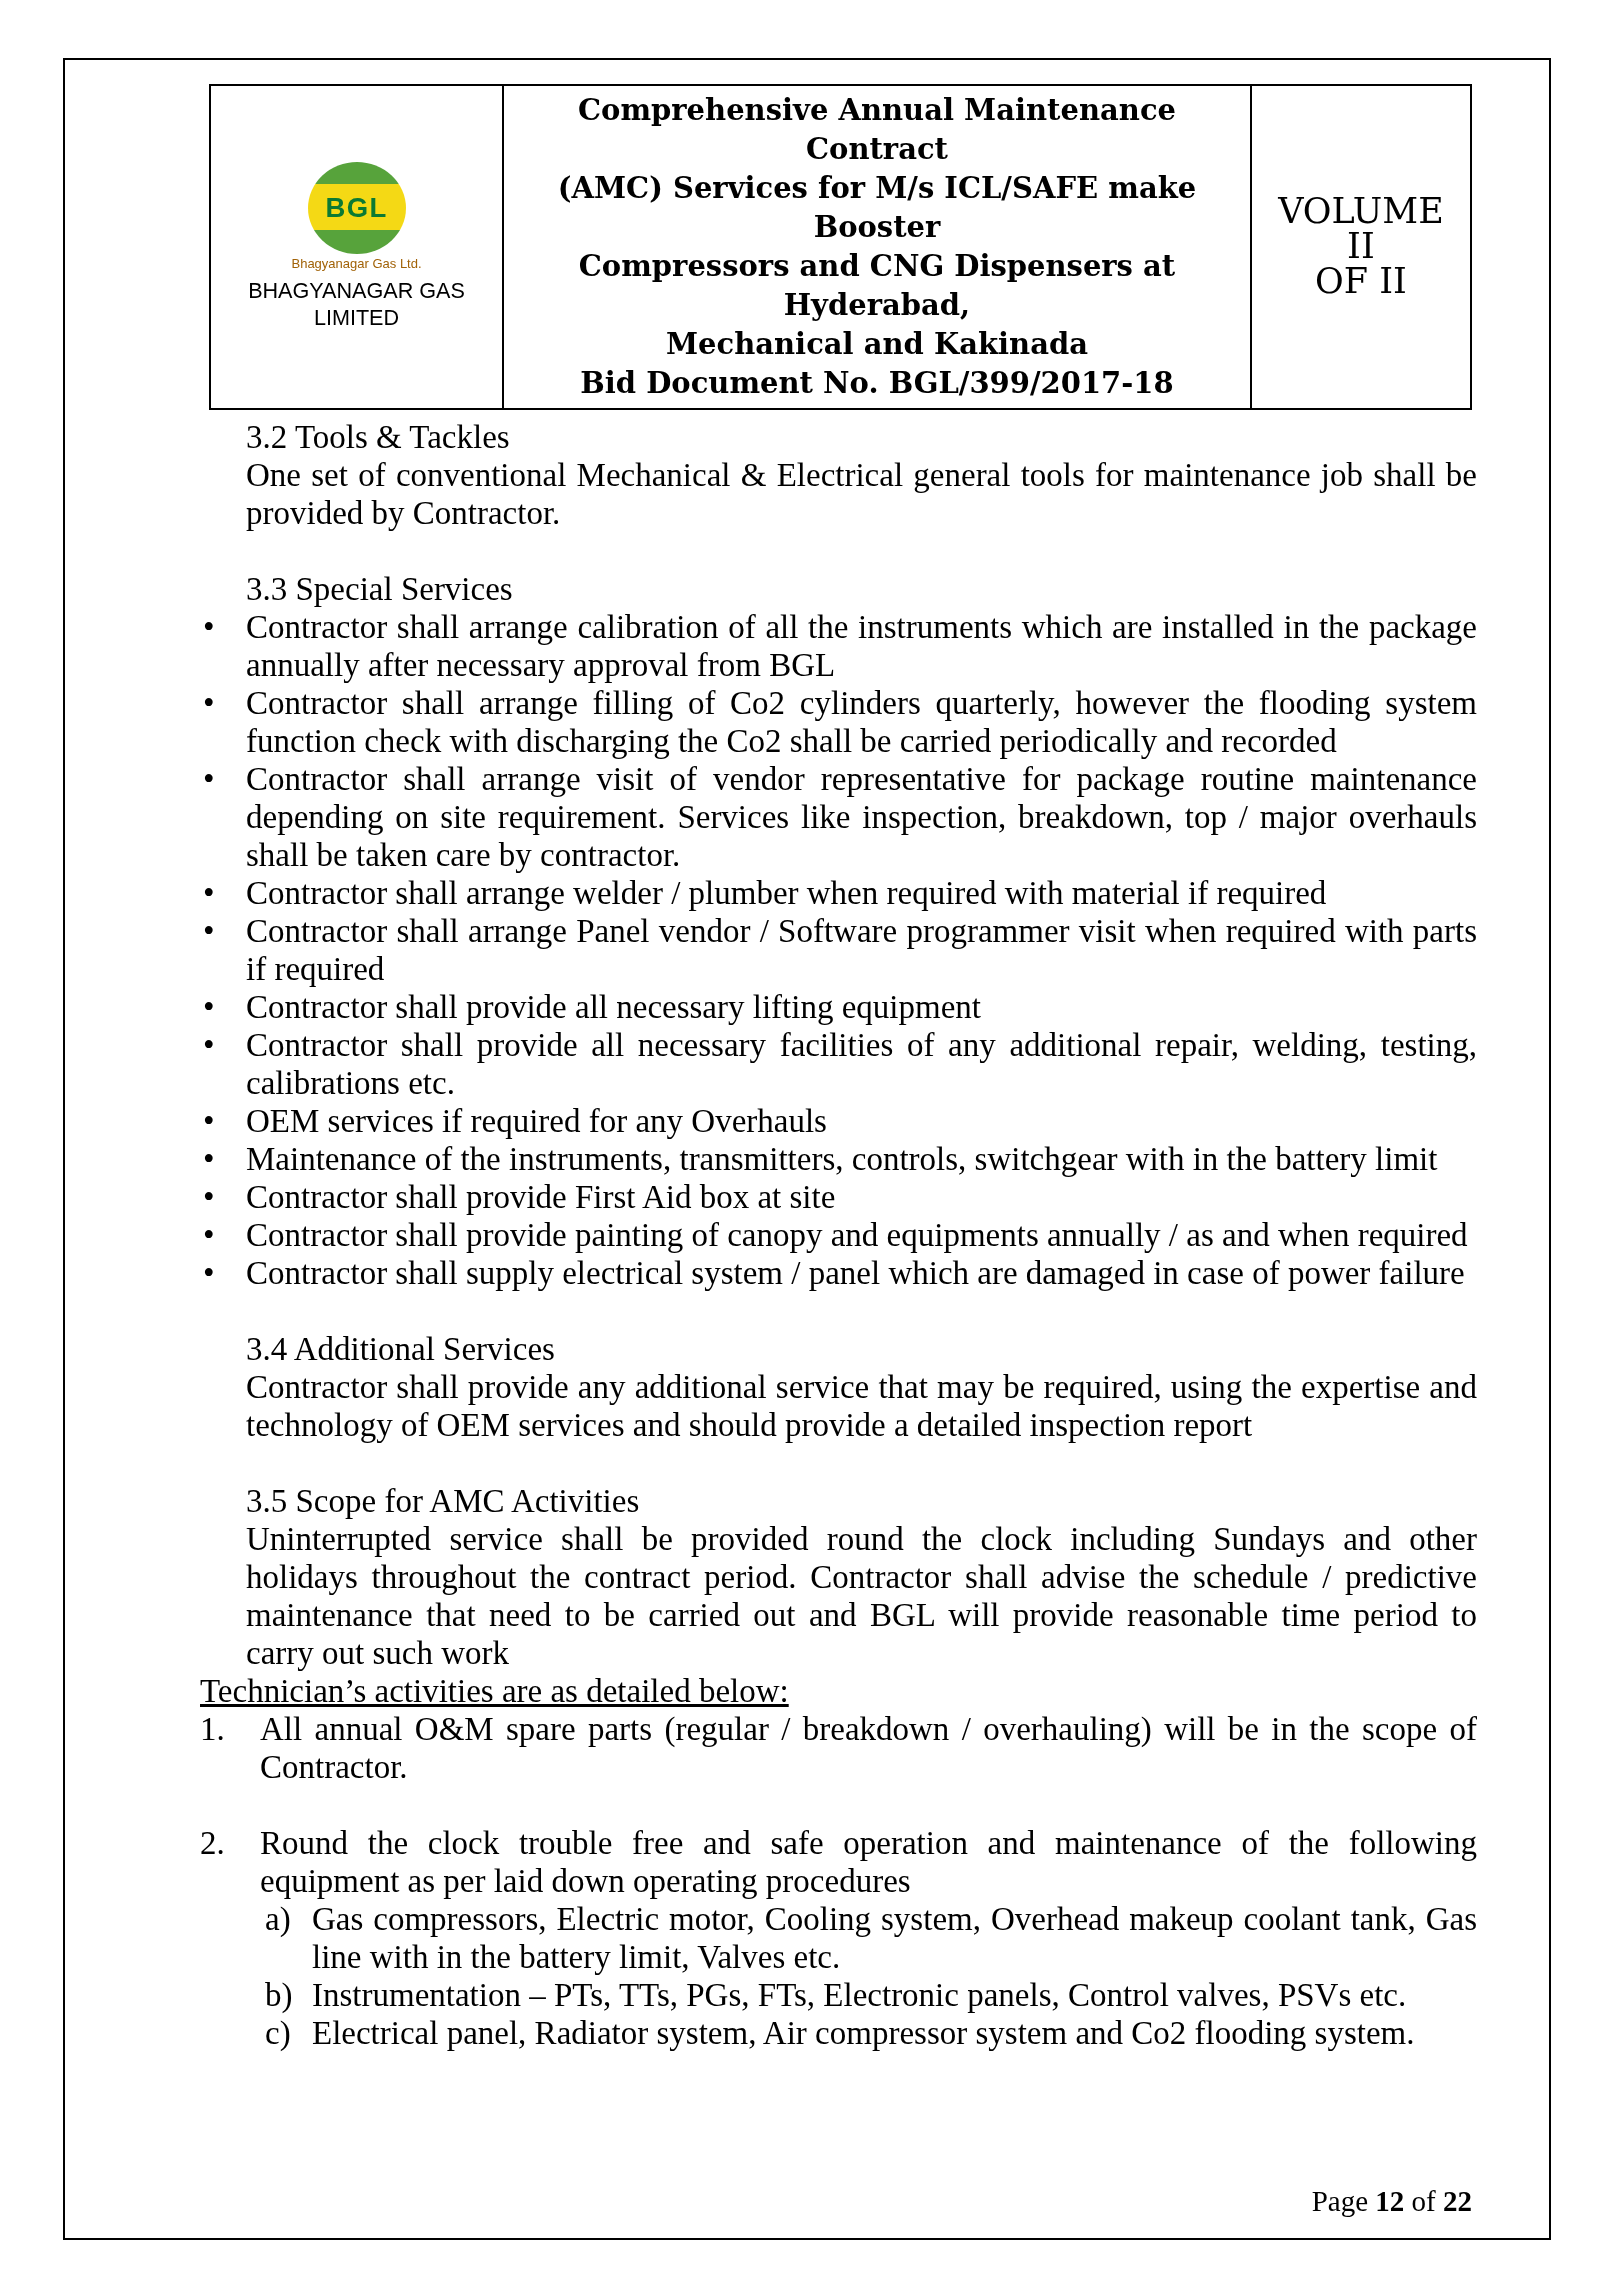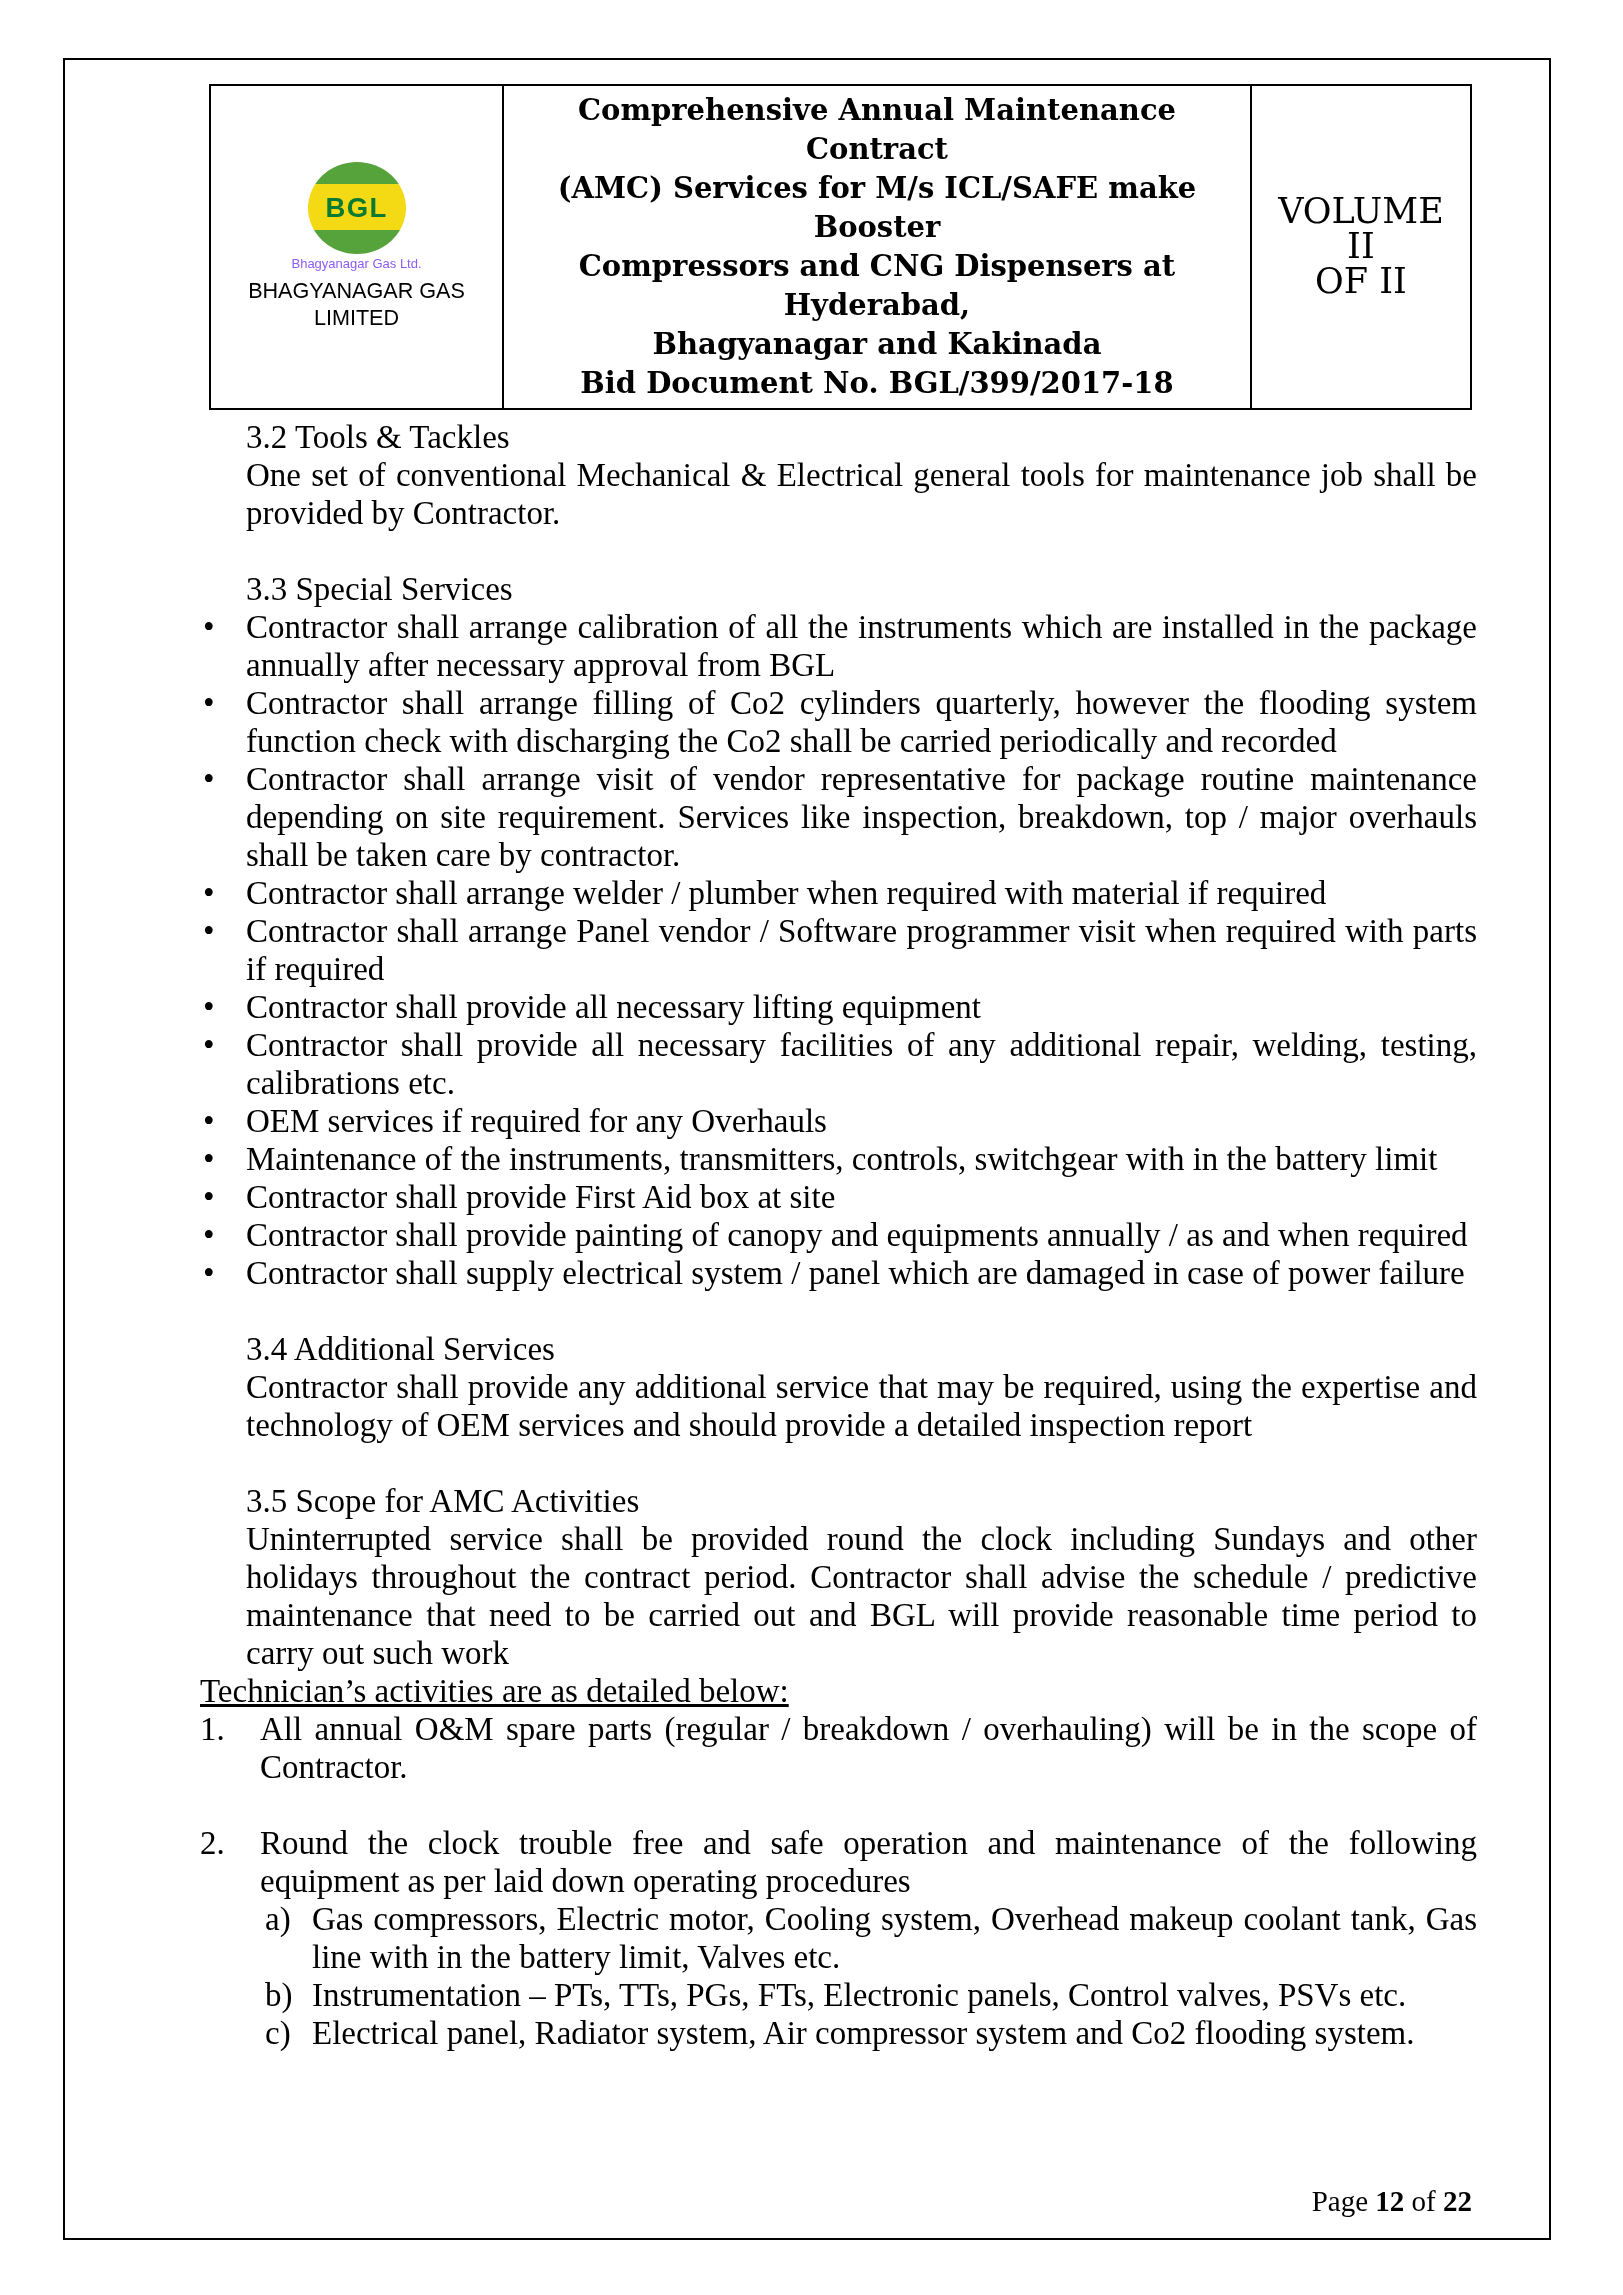--- a/index.html
+++ b/index.html
@@ -53,21 +53,21 @@
     display: flex; align-items: center; justify-content: center;
   }
   .logo-bgl {
     color: #0b7a33;
     font-family: "Liberation Sans", sans-serif;
     font-weight: bold;
     font-size: 27.5px;
     letter-spacing: 1.3px;
   }
   .logo-tagline {
-    color: #8b5cf6;
+    color: #a16207;
     font-family: "Liberation Sans", sans-serif;
     font-size: 13px;
     line-height: 15.7px;
     margin-top: 2px;
   }
   .company-name {
     font-family: "Liberation Sans", sans-serif;
     font-size: 21.6px;
     line-height: 27px;
     margin-top: 5.2px;
@@ -138,21 +138,21 @@
           <div class="company-name">
             <div>BHAGYANAGAR GAS</div>
             <div>LIMITED</div>
           </div>
         </td>
         <td class="title-cell">
           <div class="doc-title">
             <div>Comprehensive Annual Maintenance Contract</div>
             <div>(AMC) Services for M/s ICL/SAFE make Booster</div>
             <div>Compressors and CNG Dispensers at Hyderabad,</div>
-            <div>Bhagyanagar and Kakinada</div>
+            <div>Mechanical and Kakinada</div>
           </div>
           <div class="bid-no">Bid Document No. BGL/399/2017-18</div>
         </td>
         <td class="volume-cell">
           <div>VOLUME II</div>
           <div>OF II</div>
         </td>
       </tr>
     </tbody>
       </table>

